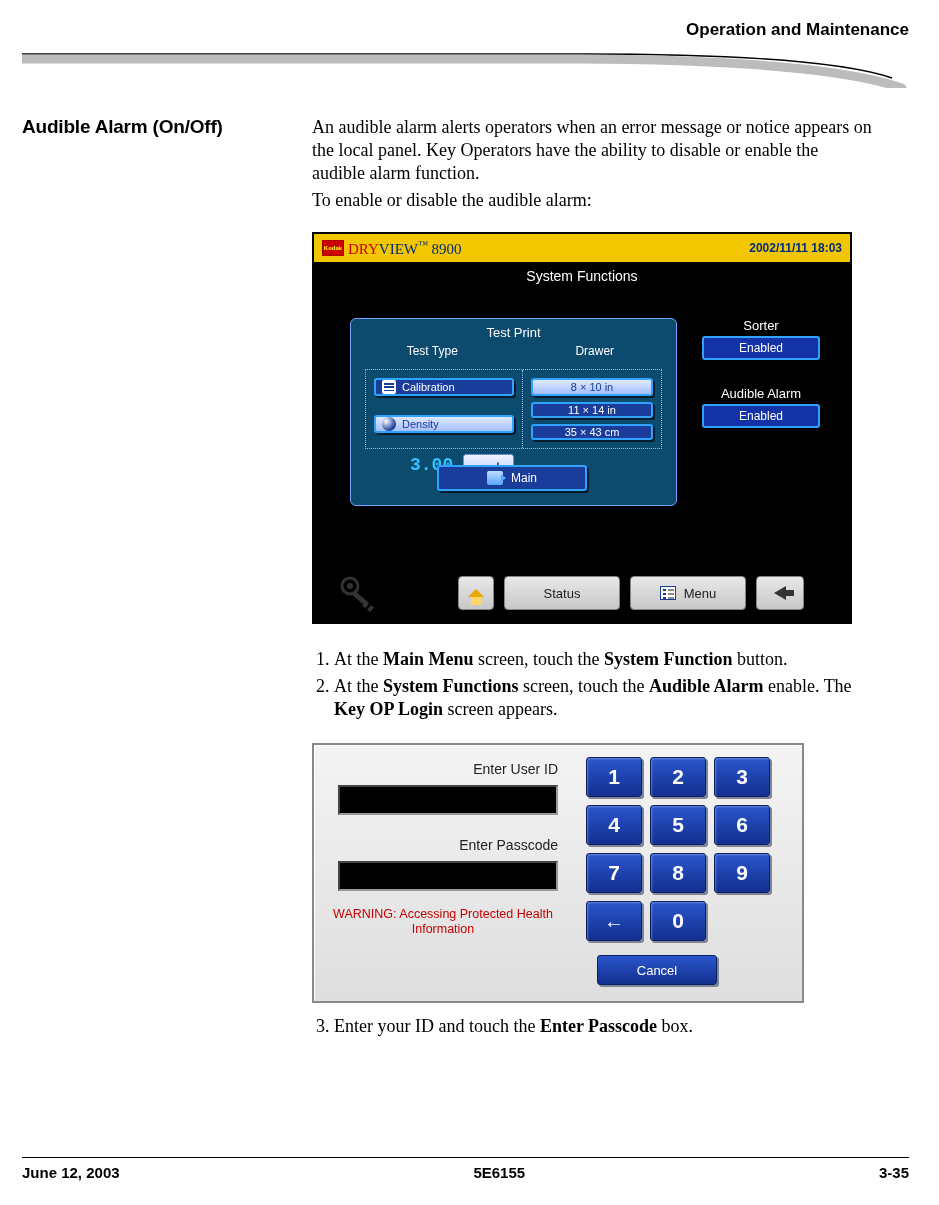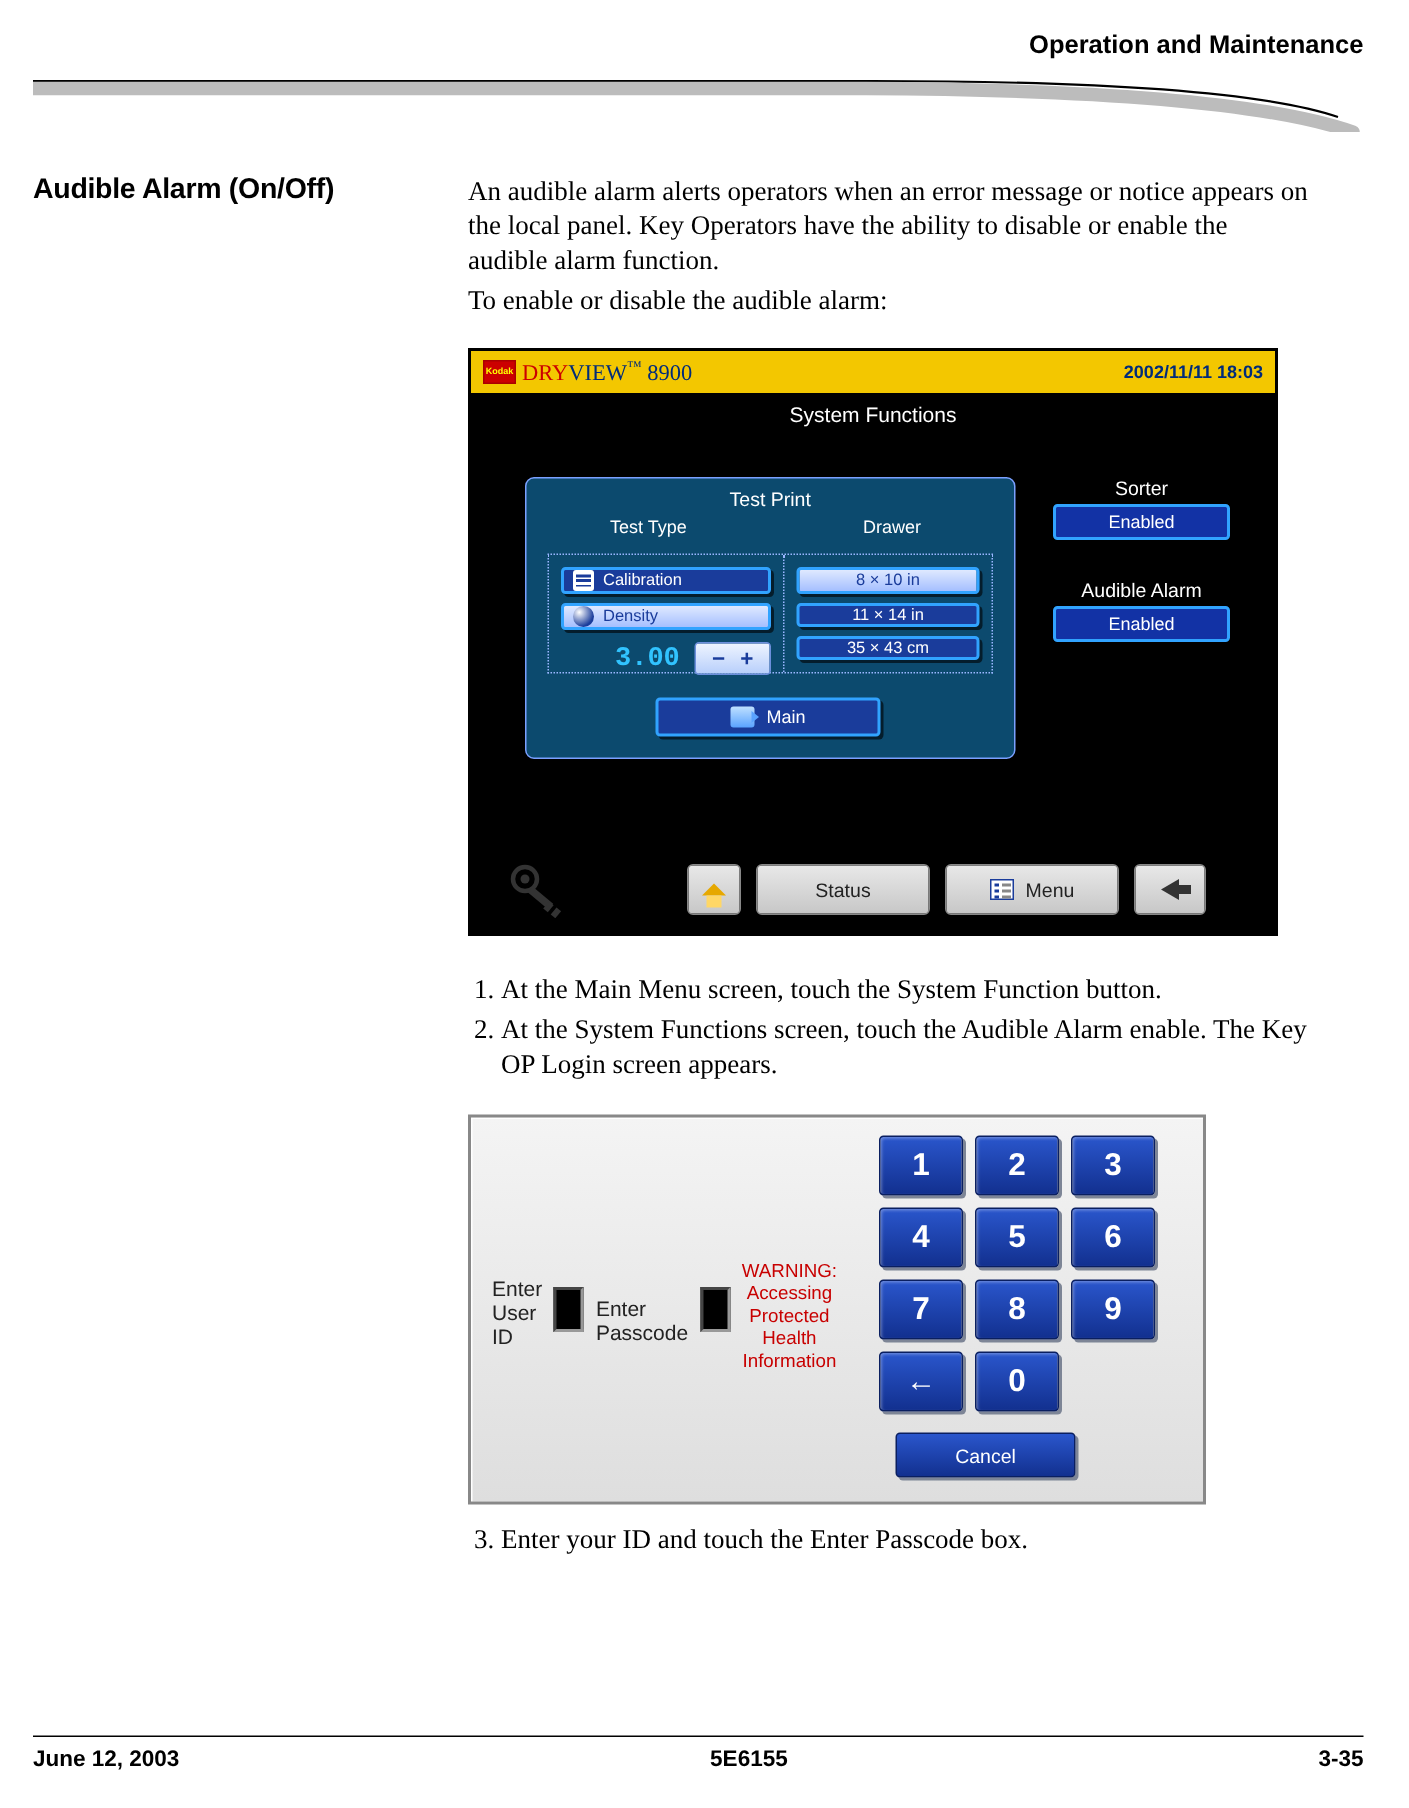--- a/index.html
+++ b/index.html
@@ -32,21 +32,21 @@
     font-weight: bold; font-size: 19px;
     letter-spacing: -0.2px;
   }
   .body-text {
     font-size: 18px; line-height: 1.28;
     font-family: Georgia, 'Times New Roman', serif;
   }
   .para { margin-bottom: 4px; }
   .ol { list-style: decimal; padding-left: 22px; margin-top: 4px; }
   .ol li { font-size: 18px; line-height: 1.28; margin-bottom: 4px; }
-  .b { font-weight: normal; }
+  .b { font-weight: bold; }
 
   
   .shot1 {
     width: 540px; height: 392px;
     border: 2px solid #000; background:#000;
     margin: 20px 0 24px 0;
     position: relative;
     font-family: Arial, sans-serif;
   }
   .s1-topbar {
@@ -74,21 +74,21 @@
     background:#0c4a6e; border:1px solid #7aa0ff; border-radius:6px;
   }
   .s1-bp-title { color:#fff; font-size:13px; text-align:center; padding:6px 0 2px; }
   .s1-bp-cols { display:flex; font-size:12px; color:#fff; padding: 2px 0 0; }
   .s1-bp-cols > div { flex:1; text-align:center; }
   .bp-inner {
     position:absolute; left:14px; top:50px; right:14px; bottom:56px;
     border:1px dotted #9ab6ff;
     display:flex;
   }
-  .bp-left { width:156px; padding:8px 8px; display:flex; flex-direction:column; gap:6px; }
+  .bp-left { width:156px; padding:8px 8px; display:flex; flex-direction:column; gap:19px; }
   .bp-right { flex:1; padding:8px 8px; display:flex; flex-direction:column; gap:6px; }
   .bp-divider { width:1px; border-left:1px dotted #9ab6ff; }
   .blue-btn {
     background:#1a3c9b; border:2px solid #31a3ff;
     border-radius:3px; color:#fff; font-size:11px;
     height:22px; display:flex; align-items:center; justify-content:center;
     box-shadow: 2px 2px 0 rgba(0,0,0,0.6);
   }
   .blue-btn-sel {
     background:linear-gradient(#dfe9ff,#a5bfff);
@@ -155,21 +155,21 @@
   .back-arrow::after{content:'';position:absolute;left:10px;top:-3px;width:10px;height:6px;background:#333}
 
   
   .shot2 {
     width:492px; height:260px; margin:22px 0 12px 0;
     border:2px solid #888;
     background:linear-gradient(#f4f4f4,#dedede);
     display:flex; font-family:Arial,sans-serif;
     box-shadow: inset 1px 1px 0 #fff;
   }
-  .s2-left{width:258px;padding:12px 14px;display:flex;flex-direction:row;align-items:center;gap:8px}
+  .s2-left{width:258px;padding:12px 14px;display:flex;flex-direction:column;align-items:flex-end;gap:8px}
   .s2-label{font-size:14px;color:#222;margin-top:4px}
   .s2-input{width:220px;height:30px;background:#000;border:2px inset #999}
   .s2-warn{font-size:12.5px;color:#c80000;text-align:center;margin-top:8px;font-weight:normal;line-height:1.2}
   .s2-right{flex:1;padding:12px 14px;display:flex;flex-direction:column;gap:8px}
   .keypad{display:grid;grid-template-columns:repeat(3,56px);gap:8px}
   .key{
     height:40px;background:linear-gradient(#2a56cc,#12308f);
     border:1px solid #0a1f60; border-radius:3px;
     color:#fff;font-size:21px;font-weight:bold;
     display:flex;align-items:center;justify-content:center;

